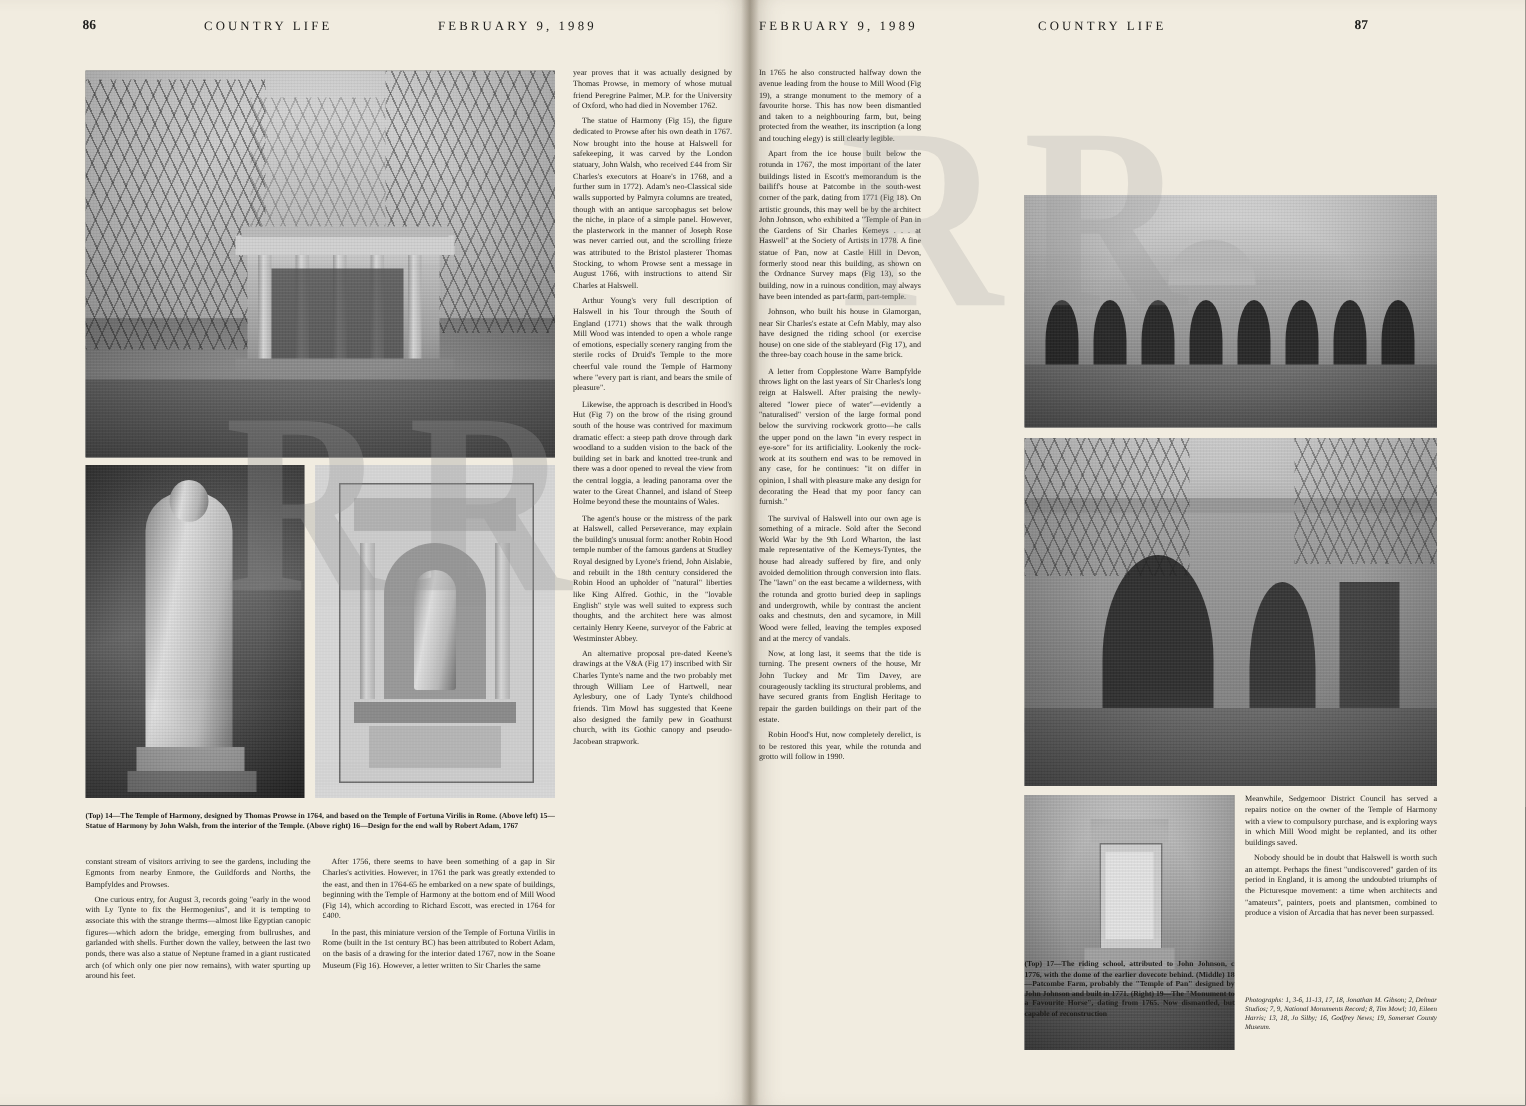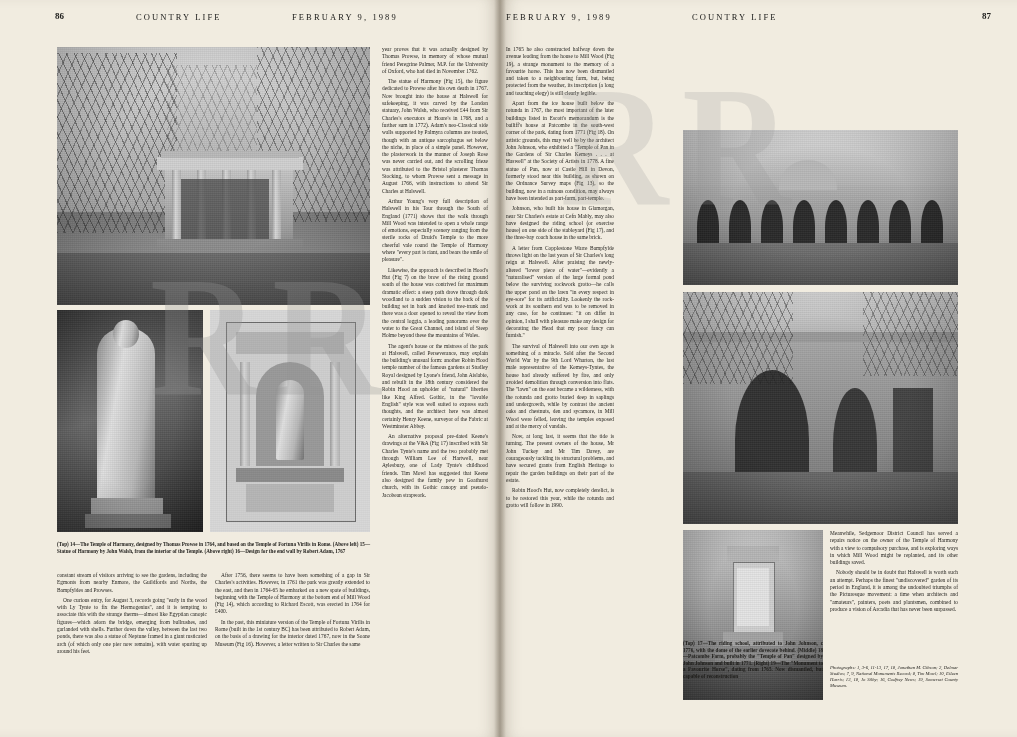--- a/index.html
+++ b/index.html
@@ -190,21 +190,21 @@
 
   <div class="page left"></div>
   <div class="page right"></div>
   <div class="gutter"></div>
 
   <div class="folio" style="left:55px;">86</div>
   <div class="runhead" style="left:136px;">COUNTRY LIFE</div>
   <div class="runhead" style="left:292px;">FEBRUARY 9, 1989</div>
   <div class="runhead" style="left:506px;">FEBRUARY 9, 1989</div>
   <div class="runhead" style="left:692px;">COUNTRY LIFE</div>
-  <div class="folio" style="left:982px;">87</div>
+  <div class="folio" style="left:903px;">87</div>
 
   <div class="photo" style="left:57px; top:47px; width:313px; height:258px;">
     <div class="sky" style="height:66%;"></div>
     <div class="ground" style="height:36%;"></div>
 
     <div class="branchy" style="left:0px; top:6px; width:120px; height:180px; opacity:.85;"></div>
     <div class="branchy" style="left:200px; top:0px; width:120px; height:175px; opacity:.8;"></div>
     <div class="branchy" style="left:110px; top:18px; width:90px; height:120px; opacity:.45;"></div>
 
     <div class="wall" style="left:108px; top:120px; width:128px; height:76px; background:linear-gradient(180deg,#c7c4ba,#96927f);"></div>

